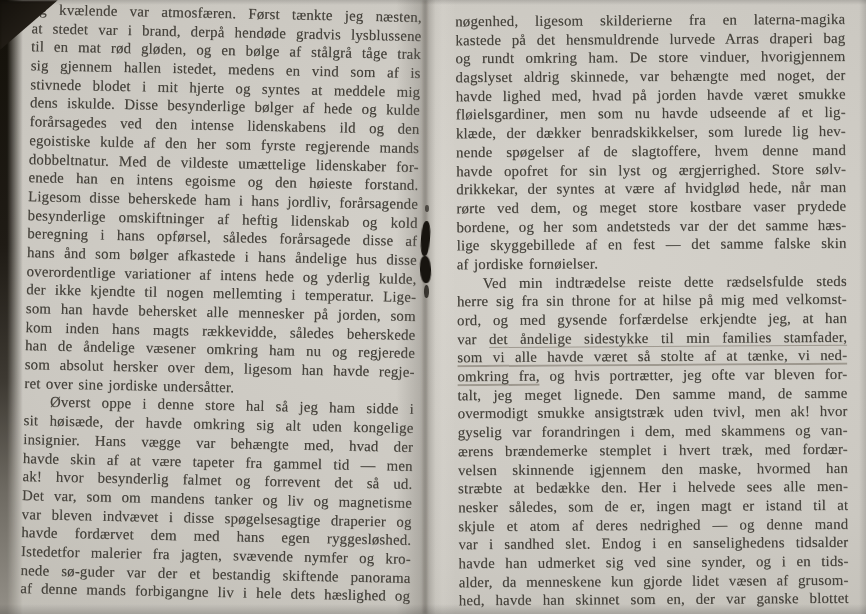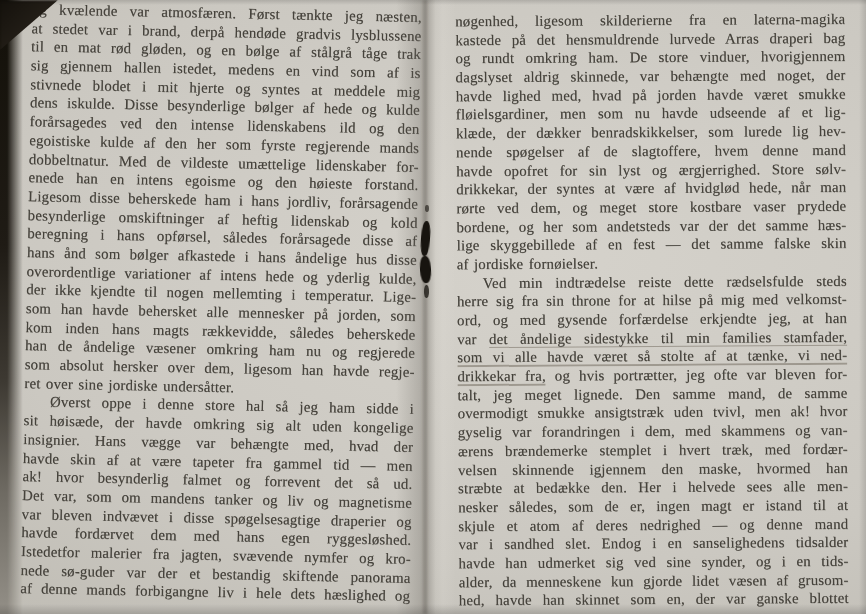--- a/index.html
+++ b/index.html
@@ -126,21 +126,21 @@
       <div class="line">drikkekar, der syntes at være af hvidglød hede, når man</div>
       <div class="line">rørte ved dem, og meget store kostbare vaser prydede</div>
       <div class="line">bordene, og her som andetsteds var der det samme hæs-</div>
       <div class="line">lige skyggebillede af en fest — det samme falske skin</div>
       <div class="line endline">af jordiske fornøielser.</div>
       <div class="line indent">Ved min indtrædelse reiste dette rædselsfulde steds</div>
       <div class="line">herre sig fra sin throne for at hilse på mig med velkomst-</div>
       <div class="line">ord, og med gysende forfærdelse erkjendte jeg, at han</div>
       <div class="line">var <span class="pencil">det åndelige sidestykke til min families stamfader,</span></div>
       <div class="line"><span class="pencil">som vi alle havde været så stolte af at tænke, vi ned-</span></div>
-      <div class="line"><span class="pencil">drikkekar fra,</span> og hvis portrætter, jeg ofte var bleven for-</div>
+      <div class="line"><span class="pencil">omkring fra,</span> og hvis portrætter, jeg ofte var bleven for-</div>
       <div class="line">talt, jeg meget lignede. Den samme mand, de samme</div>
       <div class="line">overmodigt smukke ansigtstræk uden tvivl, men ak! hvor</div>
       <div class="line">gyselig var forandringen i dem, med skammens og van-</div>
       <div class="line">ærens brændemerke stemplet i hvert træk, med fordær-</div>
       <div class="line">velsen skinnende igjennem den maske, hvormed han</div>
       <div class="line">stræbte at bedække den. Her i helvede sees alle men-</div>
       <div class="line">nesker således, som de er, ingen magt er istand til at</div>
       <div class="line">skjule et atom af deres nedrighed — og denne mand</div>
       <div class="line">var i sandhed slet. Endog i en sanselighedens tidsalder</div>
       <div class="line">havde han udmerket sig ved sine synder, og i en tids-</div>

